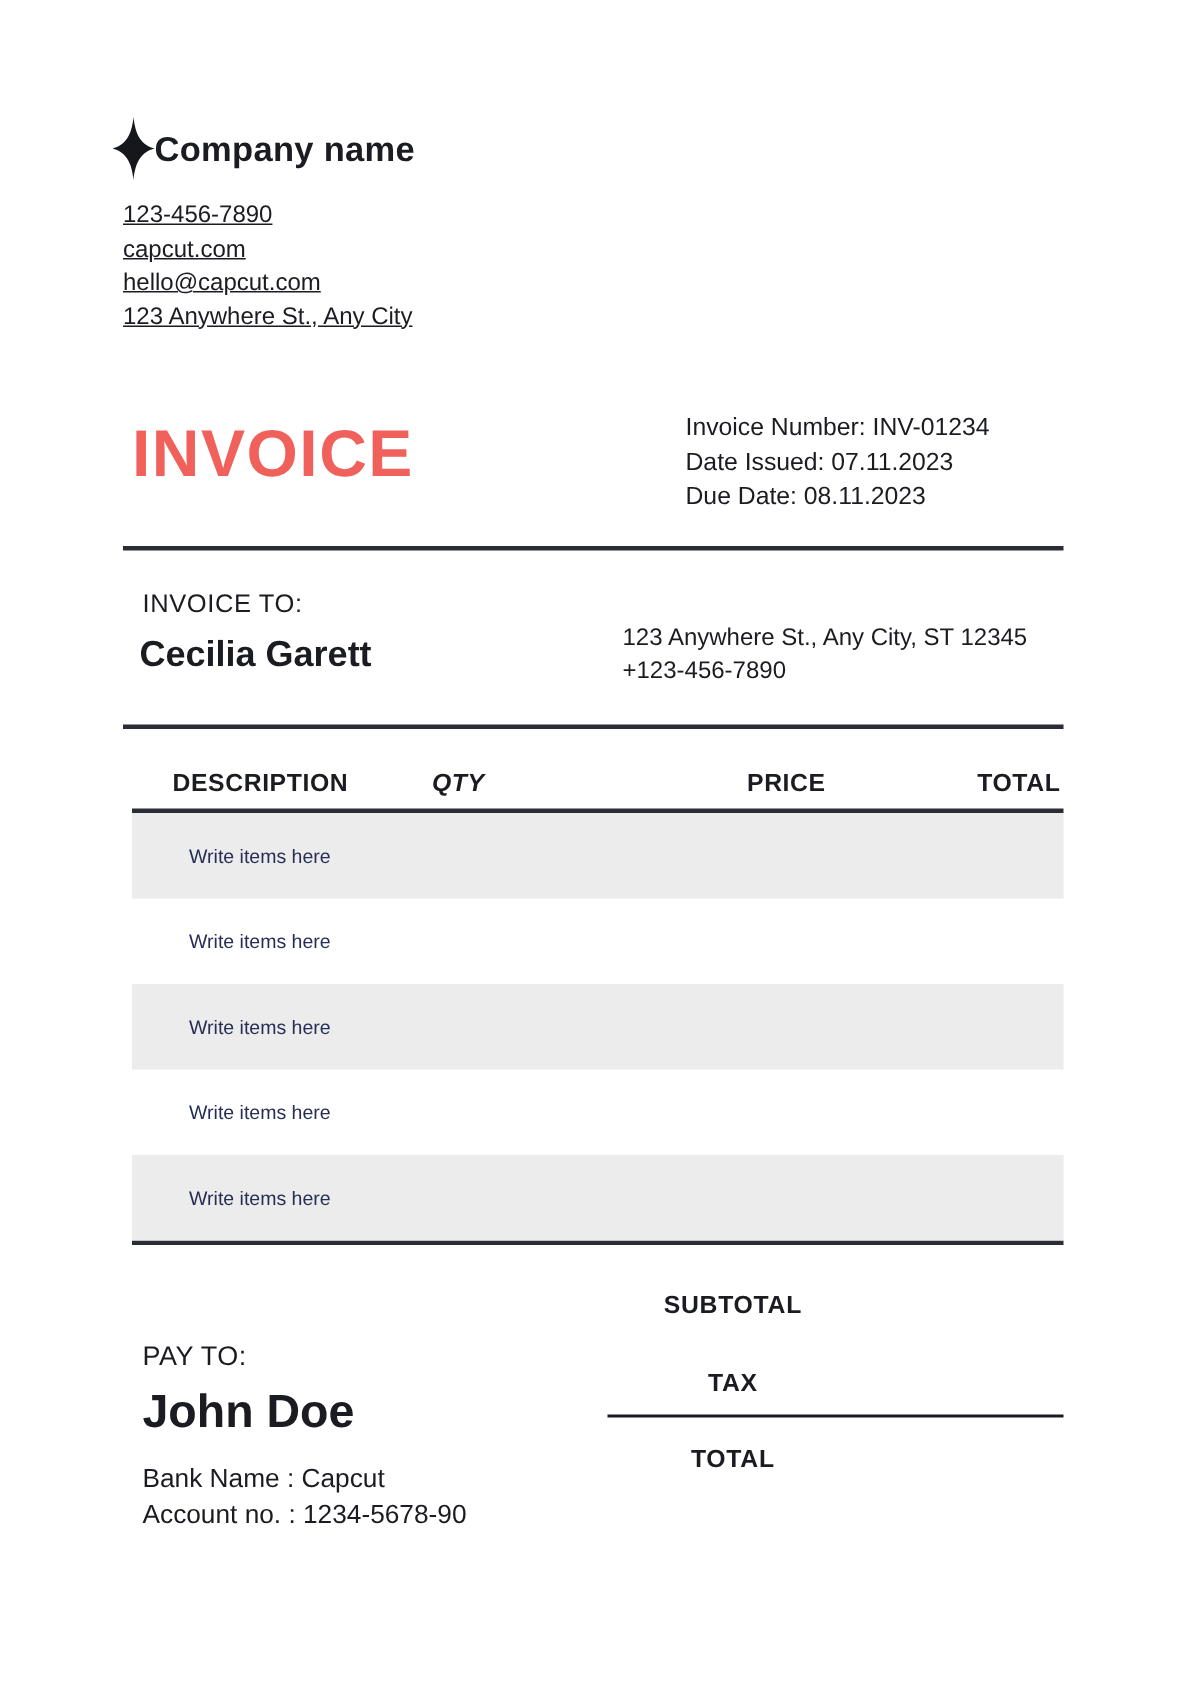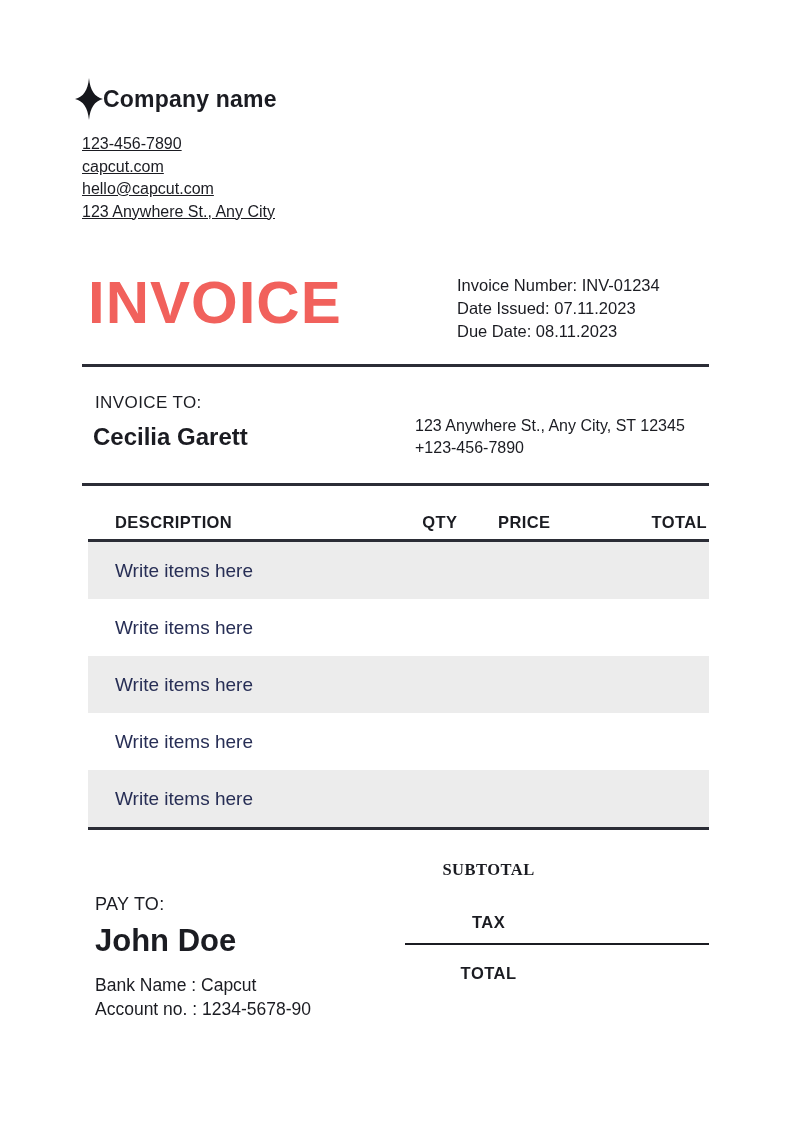--- a/index.html
+++ b/index.html
@@ -23,58 +23,58 @@
   }
   
   .brand-row{display:flex;align-items:center;height:42px;}
   .star{display:inline-flex;margin-left:-7px;}
   .star svg{width:28px;height:42px;fill:#16171C;}
   .company-name{font-size:23px;font-weight:700;margin:0;letter-spacing:0.2px;}
   .contact{margin-top:13px;font-size:16px;line-height:22.5px;text-decoration:underline;}
   
   .invoice-head{position:relative;margin-top:49px;height:69px;}
   .invoice-title{
-    font-size:60px;line-height:62px;font-weight:700;
+    font-size:44px;line-height:62px;font-weight:700;
     color:var(--accent);letter-spacing:1px;margin-left:6px;
   }
   .invoice-meta{position:absolute;left:345px;top:2px;font-size:16.5px;line-height:23px;margin-left:30px;}
   hr.rule{border:none;border-top:3px solid var(--rule);margin:23px 0 0 0;}
   
   .bill-to{position:relative;margin-top:26px;height:64px;}
   .bill-heading{font-size:17px;letter-spacing:0.4px;margin-left:13px;}
   .bill-name{font-size:24px;font-weight:700;margin-left:11px;margin-top:10px;}
   .bill-right{position:absolute;left:333px;top:22px;font-size:16px;line-height:22px;}
   hr.rule2{border:none;border-top:3px solid var(--rule);margin:26px 0 0 0;}
   
   .items{margin-top:19px;margin-left:6px;width:621px;}
   .thead{
     display:flex;height:37px;align-items:center;
     font-weight:700;font-size:16.5px;letter-spacing:0.4px;
     border-bottom:3px solid var(--rule);
   }
   .col-desc{flex:0 0 32.2%;padding-left:27px;text-align:left;}
-  .col-qty{flex:0 0 27.3%;text-align:right;}
+  .col-qty{flex:0 0 27.3%;text-align:left;font-style:italic;}
   .col-price{flex:0 0 21.5%;text-align:center;}
   .col-total{flex:0 0 19%;text-align:right;padding-right:2px;}
   .tbody{border-bottom:3px solid var(--rule);}
   .trow-item{display:flex;height:57px;align-items:center;}
   .trow-item:nth-child(odd){background:var(--row-alt-bg);}
-  .cell-desc{flex:0 0 32.2%;padding-left:27px;color:var(--item-text);font-size:19px;}
+  .cell-desc{flex:0 0 32.2%;padding-left:38px;color:var(--item-text);font-size:13px;}
   .cell-qty{flex:0 0 27.3%;text-align:center;color:var(--item-text);font-size:17px;}
   .cell-price{flex:0 0 21.5%;text-align:center;color:var(--item-text);font-size:17px;}
   .cell-total{flex:0 0 19%;text-align:right;padding-right:2px;color:var(--item-text);font-size:17px;}
   
   .bottom{position:relative;height:230px;}
   .pay-col{margin-left:13px;padding-top:64px;}
   .pay-heading{font-size:18px;letter-spacing:0.3px;}
   .payee{font-size:31px;font-weight:700;margin-top:8px;}
   .bank-lines{margin-top:14px;font-size:17.5px;line-height:24px;}
   .totals-col{position:absolute;left:323px;top:0;width:304px;}
   .tot-row{width:55%;text-align:center;font-weight:700;font-size:16.5px;letter-spacing:0.5px;line-height:20px;}
-  .tot-subtotal{margin-top:30px;font-family:Liberation Serif, serif;}
+  .tot-subtotal{margin-top:30px;}
   .tot-tax{margin-top:32px;}
   .totals-rule{border:none;border-top:2.5px solid #1B1C22;margin:11px 0 0 0;width:100%;}
   .tot-total{margin-top:18px;}
 </style>
 </head>
 <body>
 
 <div class="page">
 
   <header>

